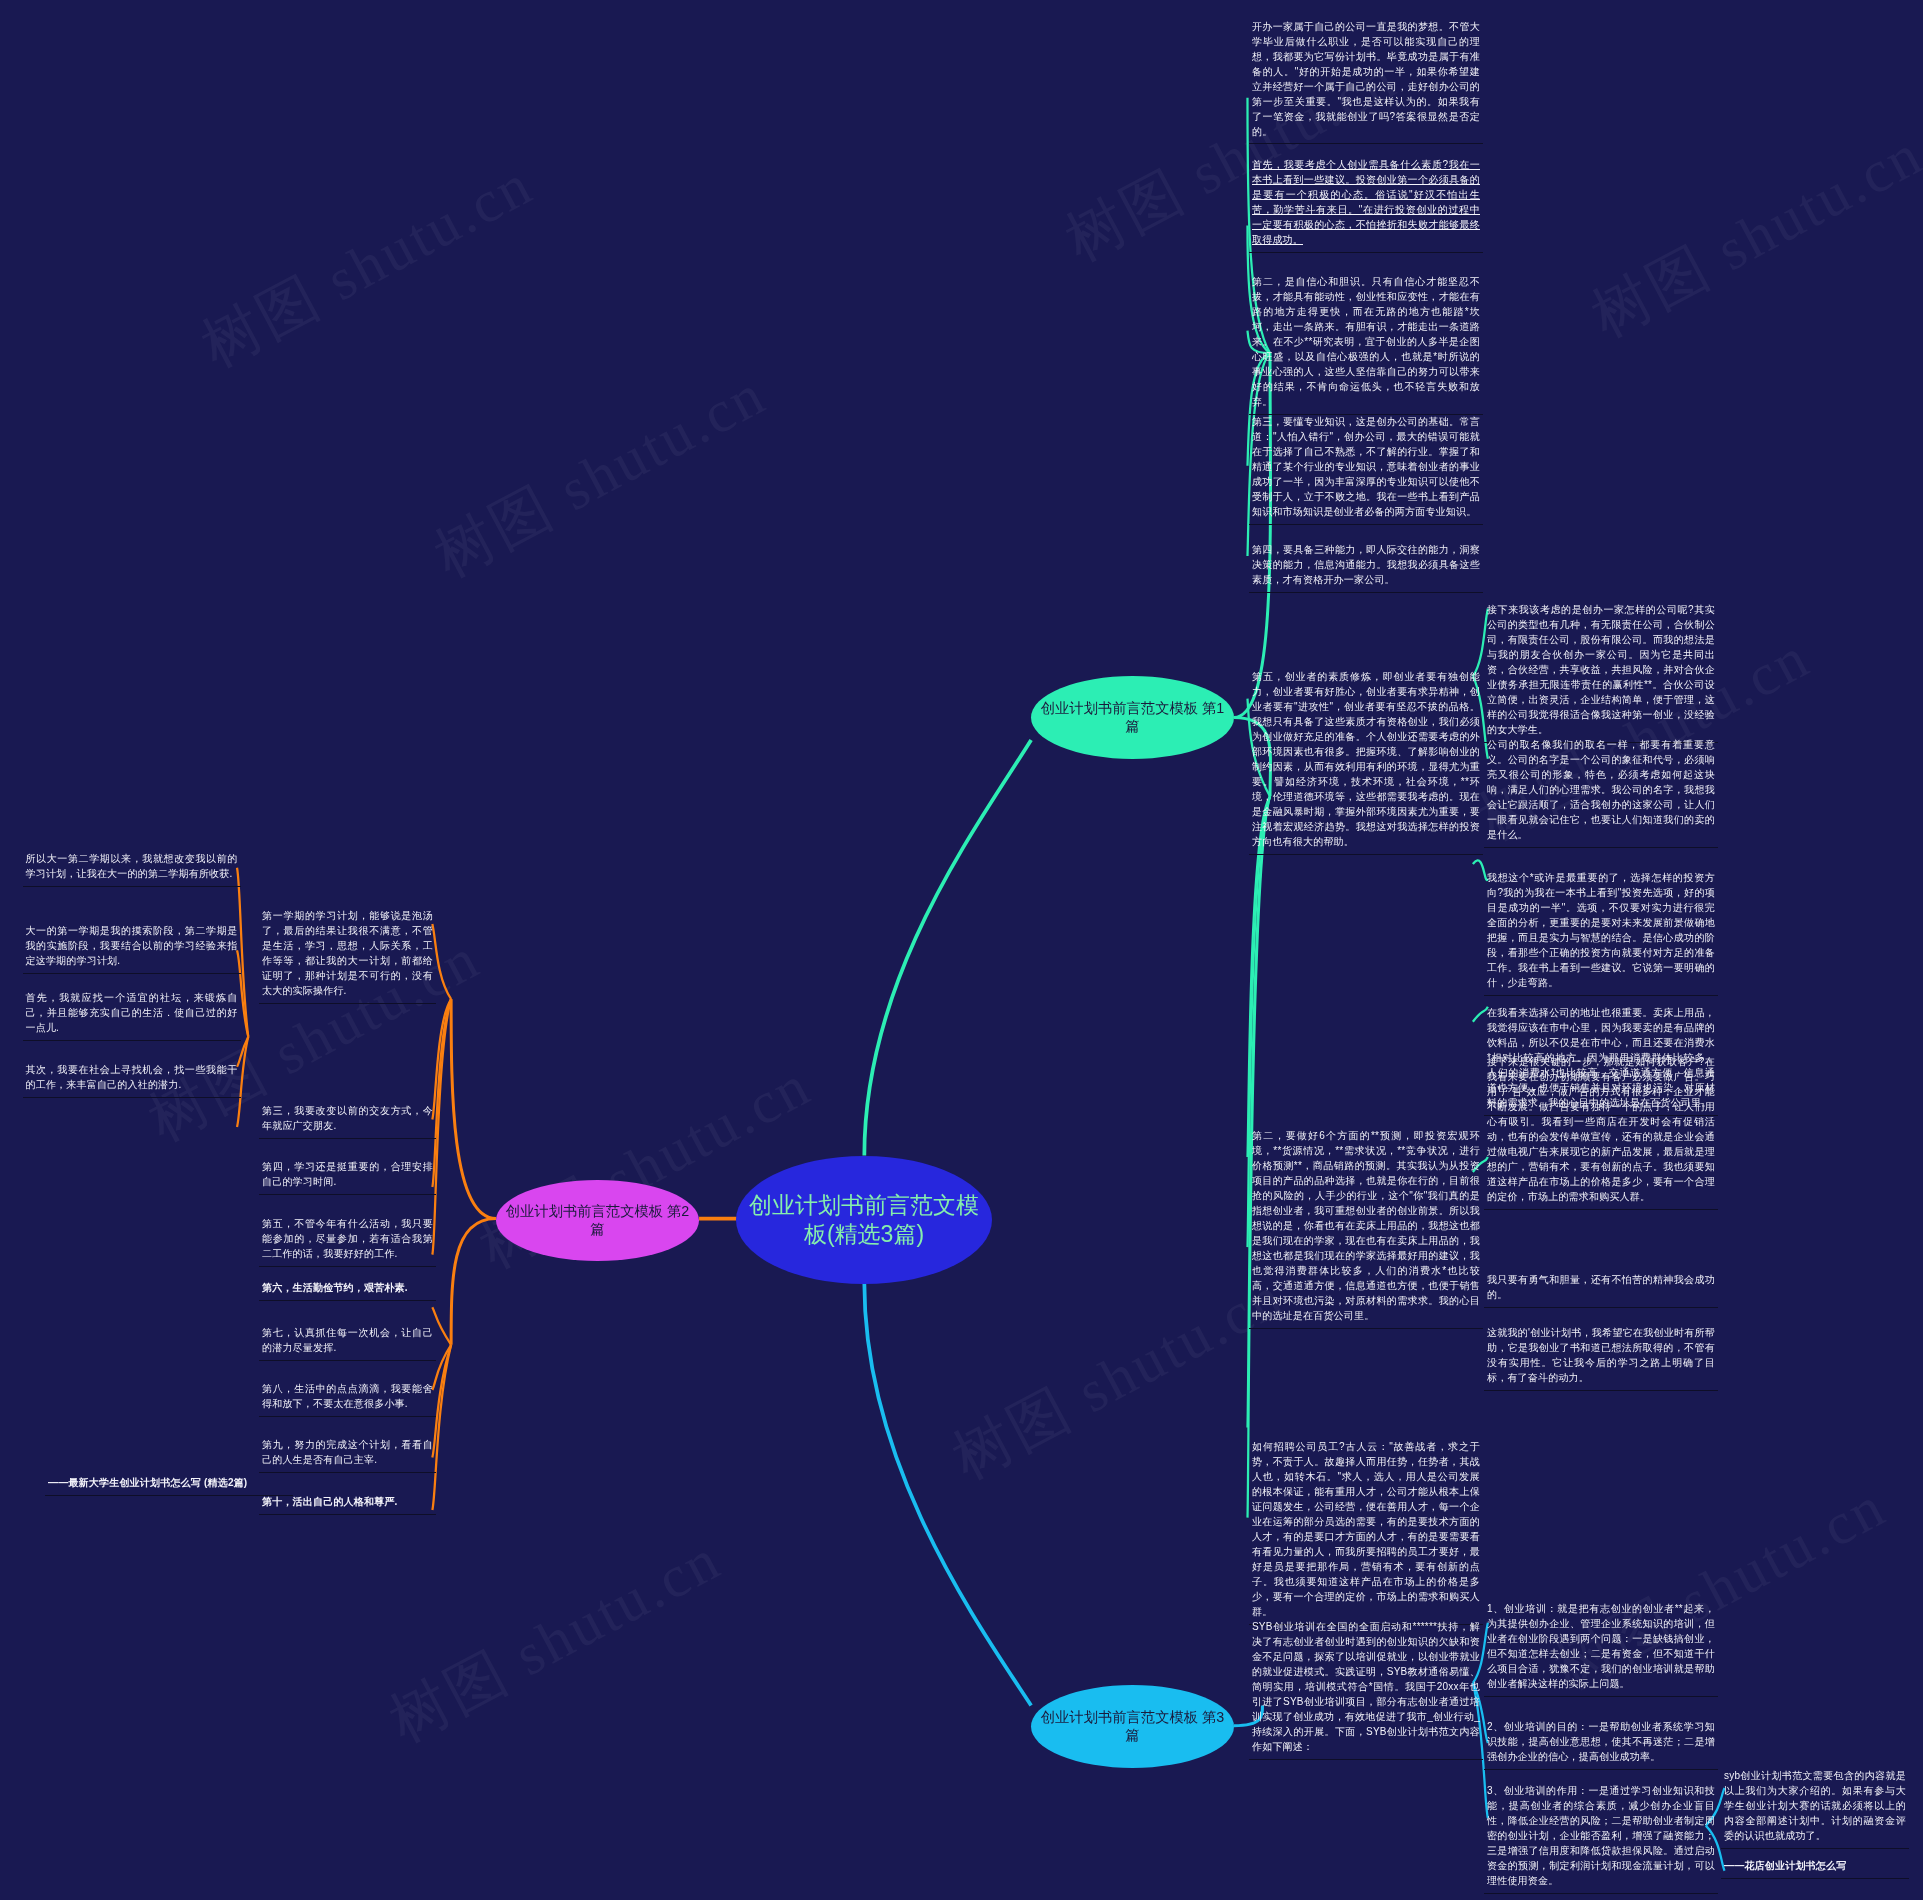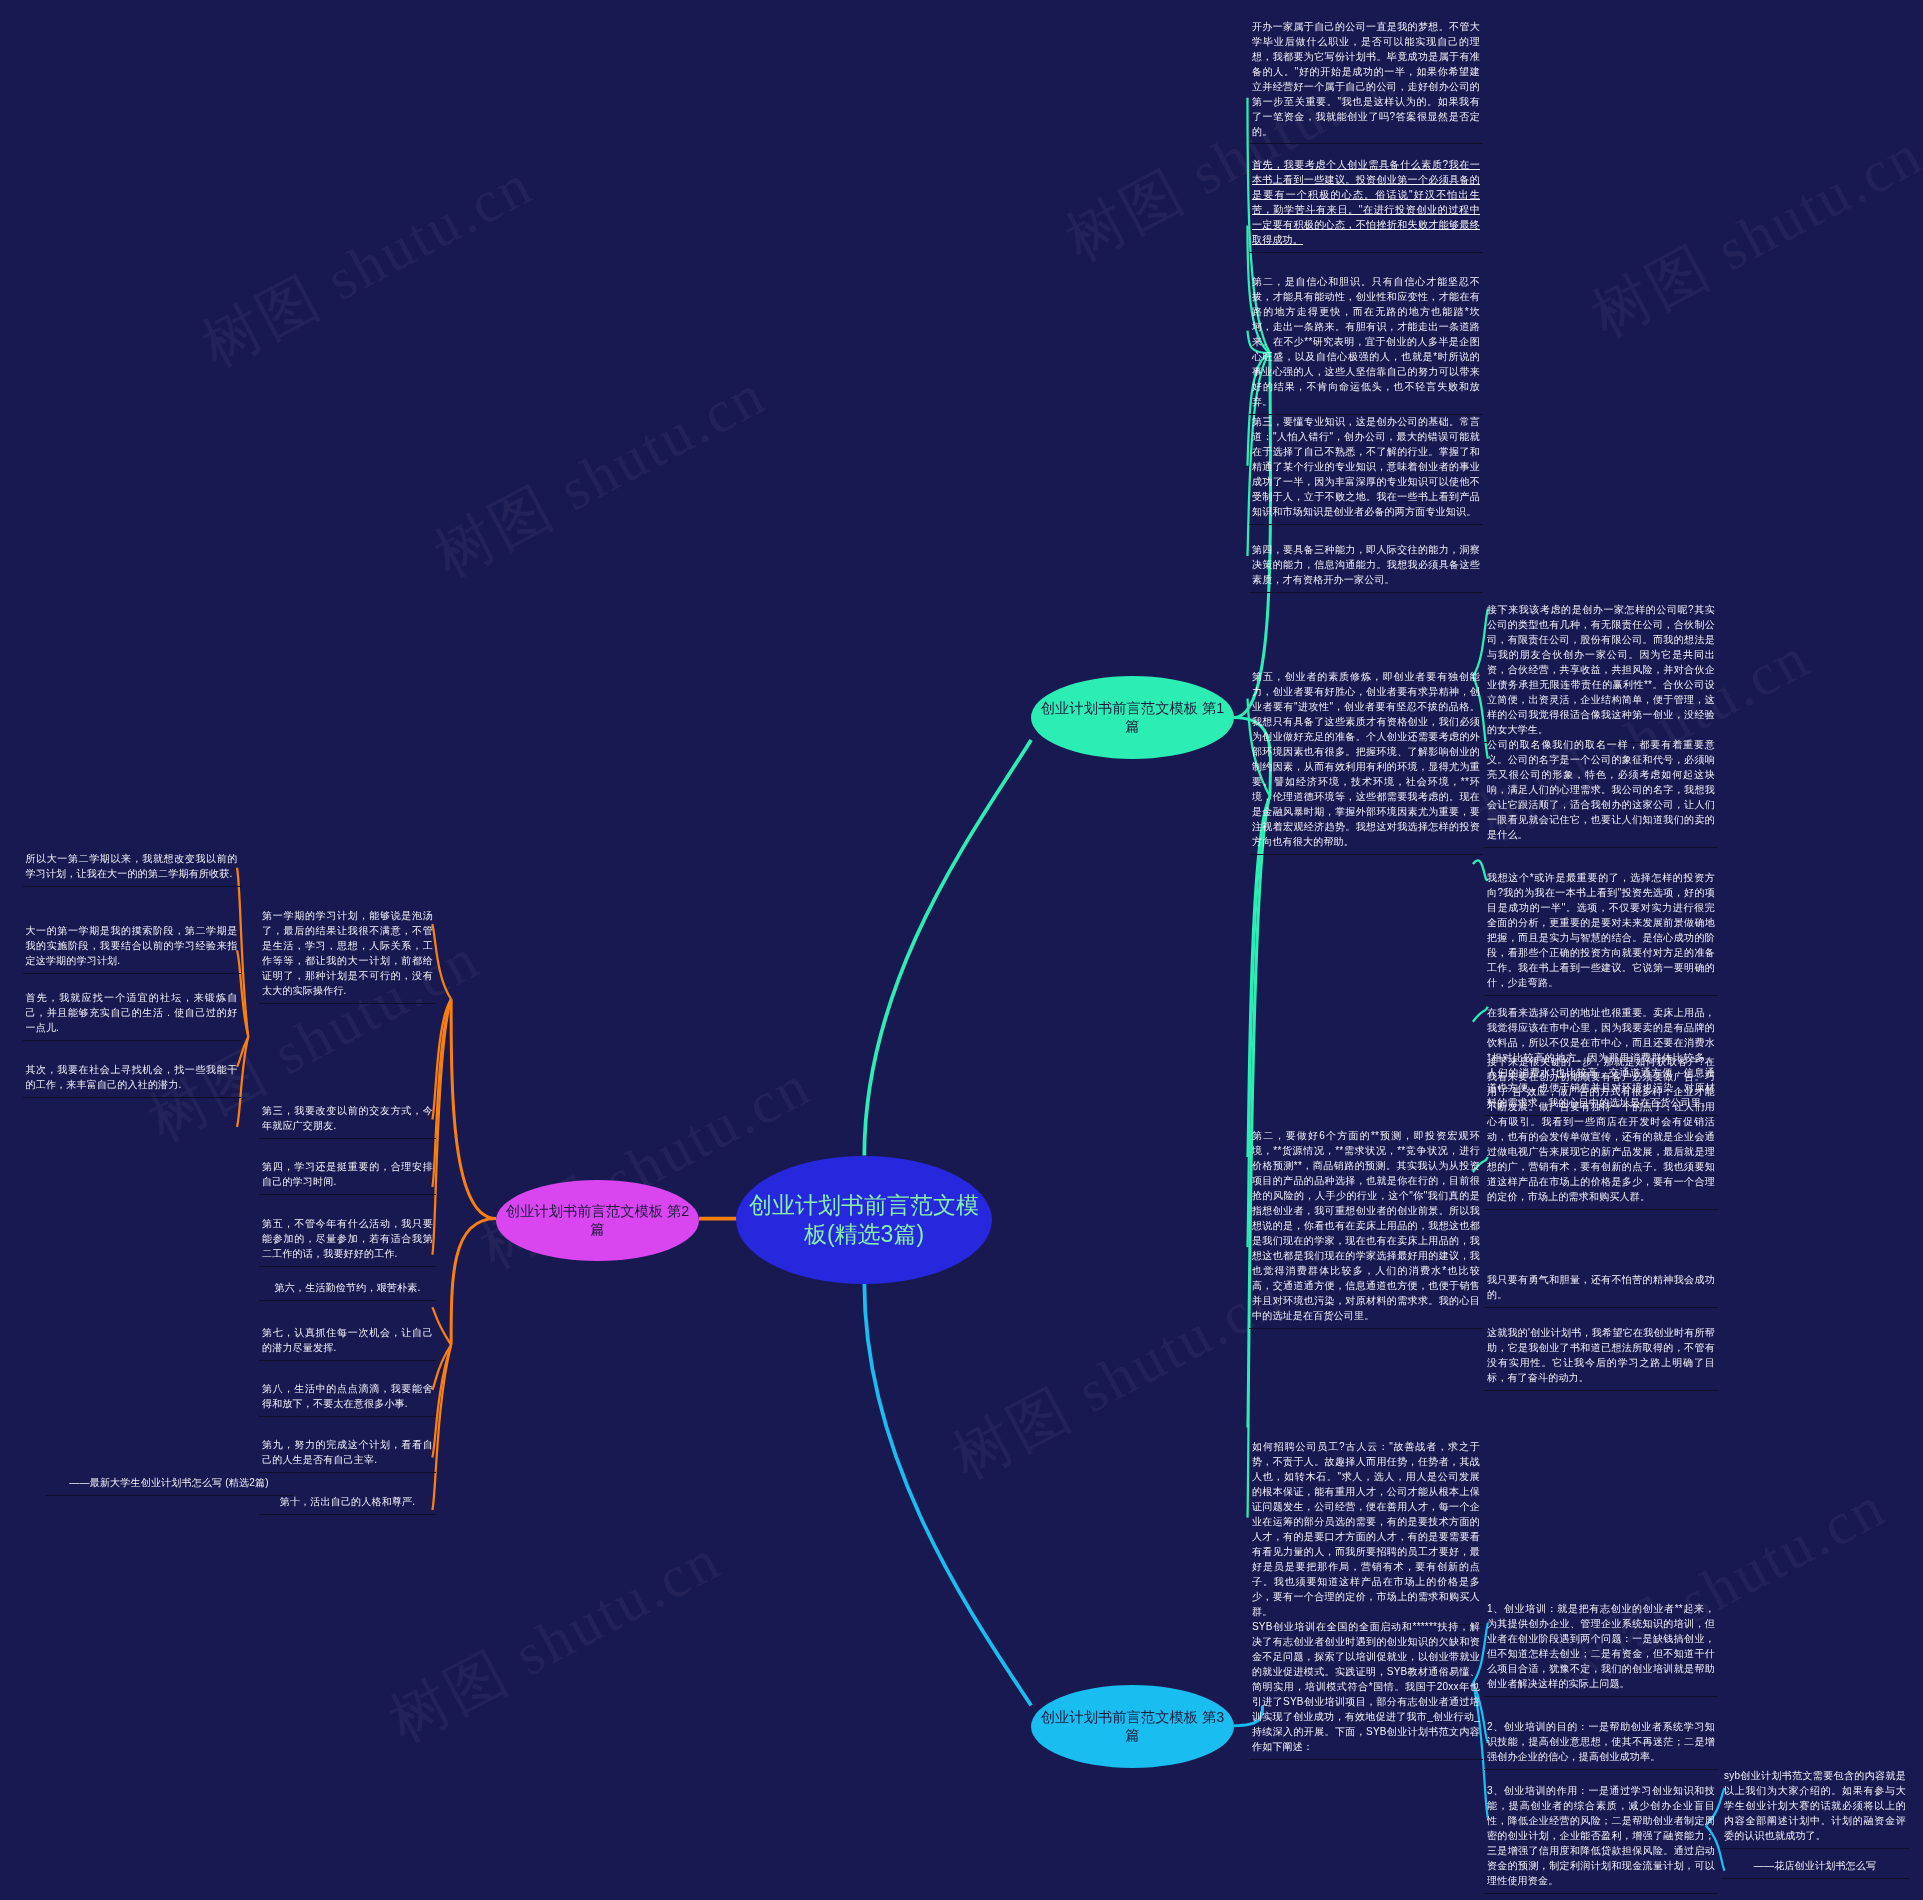--- a/index.html
+++ b/index.html
@@ -39,21 +39,21 @@
   .leaf {
     position:absolute; z-index:2;
     color:#f3f3fa;
     font-size:10px;
     line-height:1.5;
     letter-spacing:0.2px;
     text-align:justify;
     padding:2.3px 3px 4.5px 3px;
     border-bottom:1.5px solid #0e0e28;
   }
-  .leaf.rt { text-align:center; border-bottom:1.5px solid #0e0e28; }
+  .leaf.rt { text-align:left; border-bottom:1.5px solid #0e0e28;font-weight:bold; }
 </style>
 </head>
 <body>
 
 <div id="watermarks">
   <div class="wm" style="left:188px;  top:316px;">树图 shutu.cn</div>
   <div class="wm" style="left:421px;  top:526px;">树图 shutu.cn</div>
   <div class="wm" style="left:1052px; top:210px;">树图 shutu.cn</div>
   <div class="wm" style="left:1465px; top:789px;">树图 shutu.cn</div>
   <div class="wm" style="left:1578px; top:286px;">树图 shutu.cn</div>

